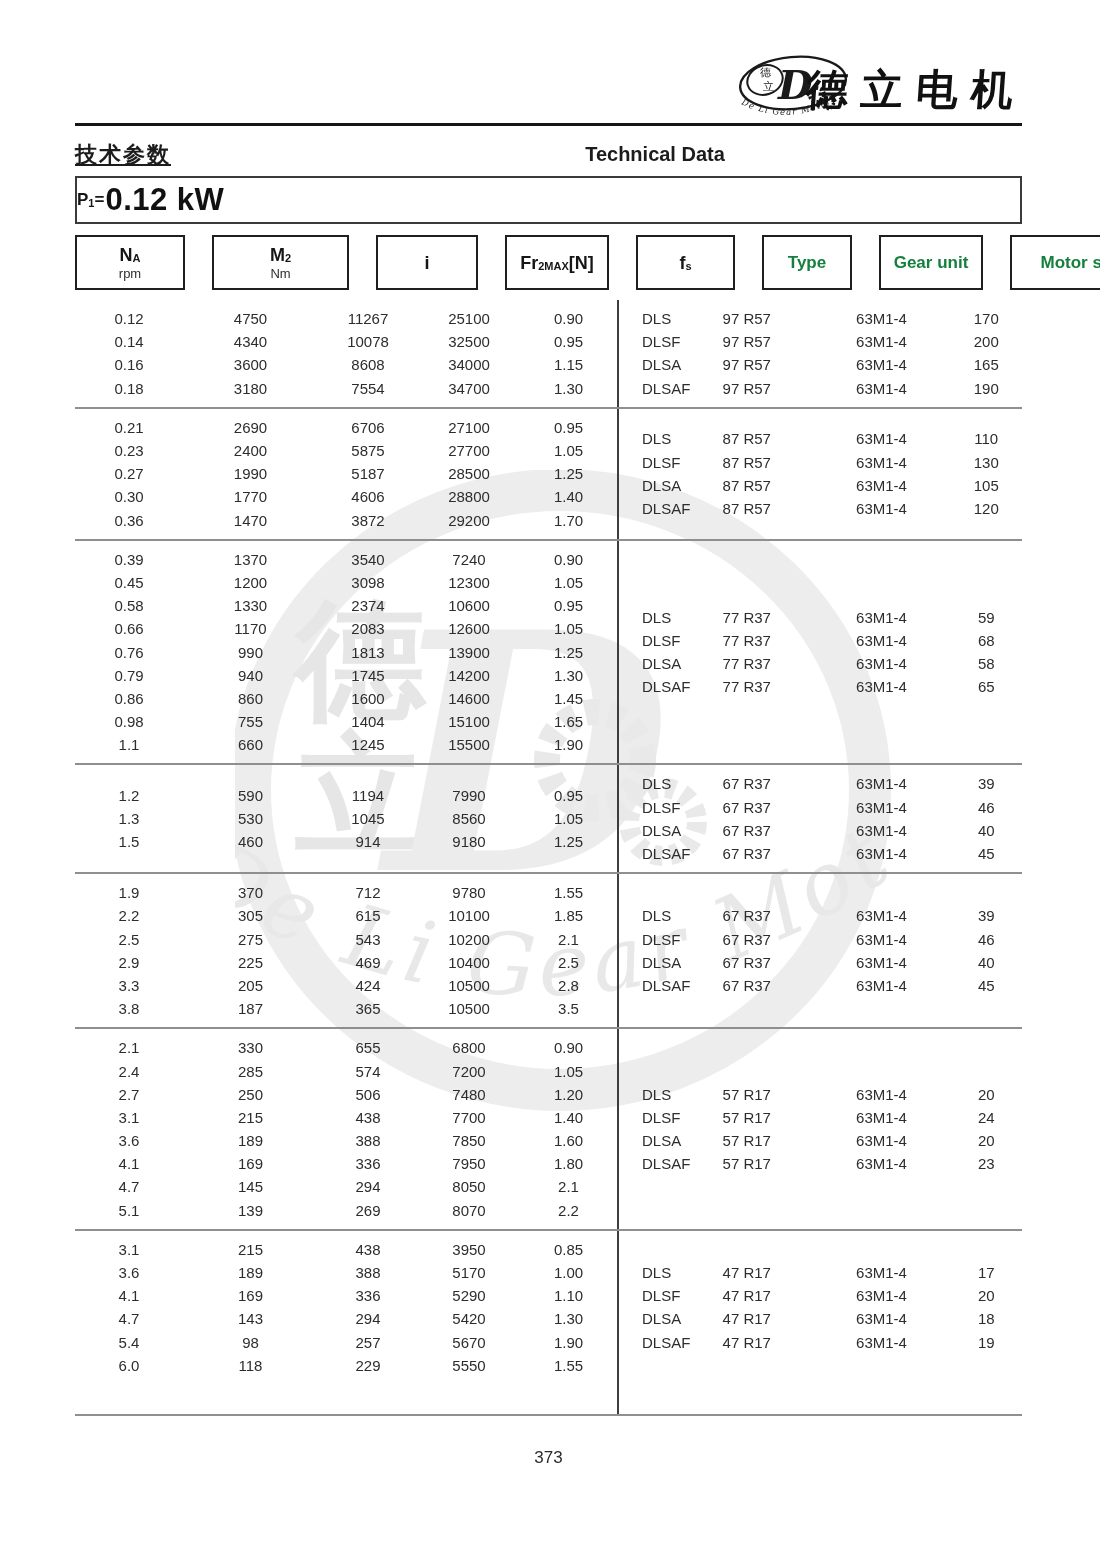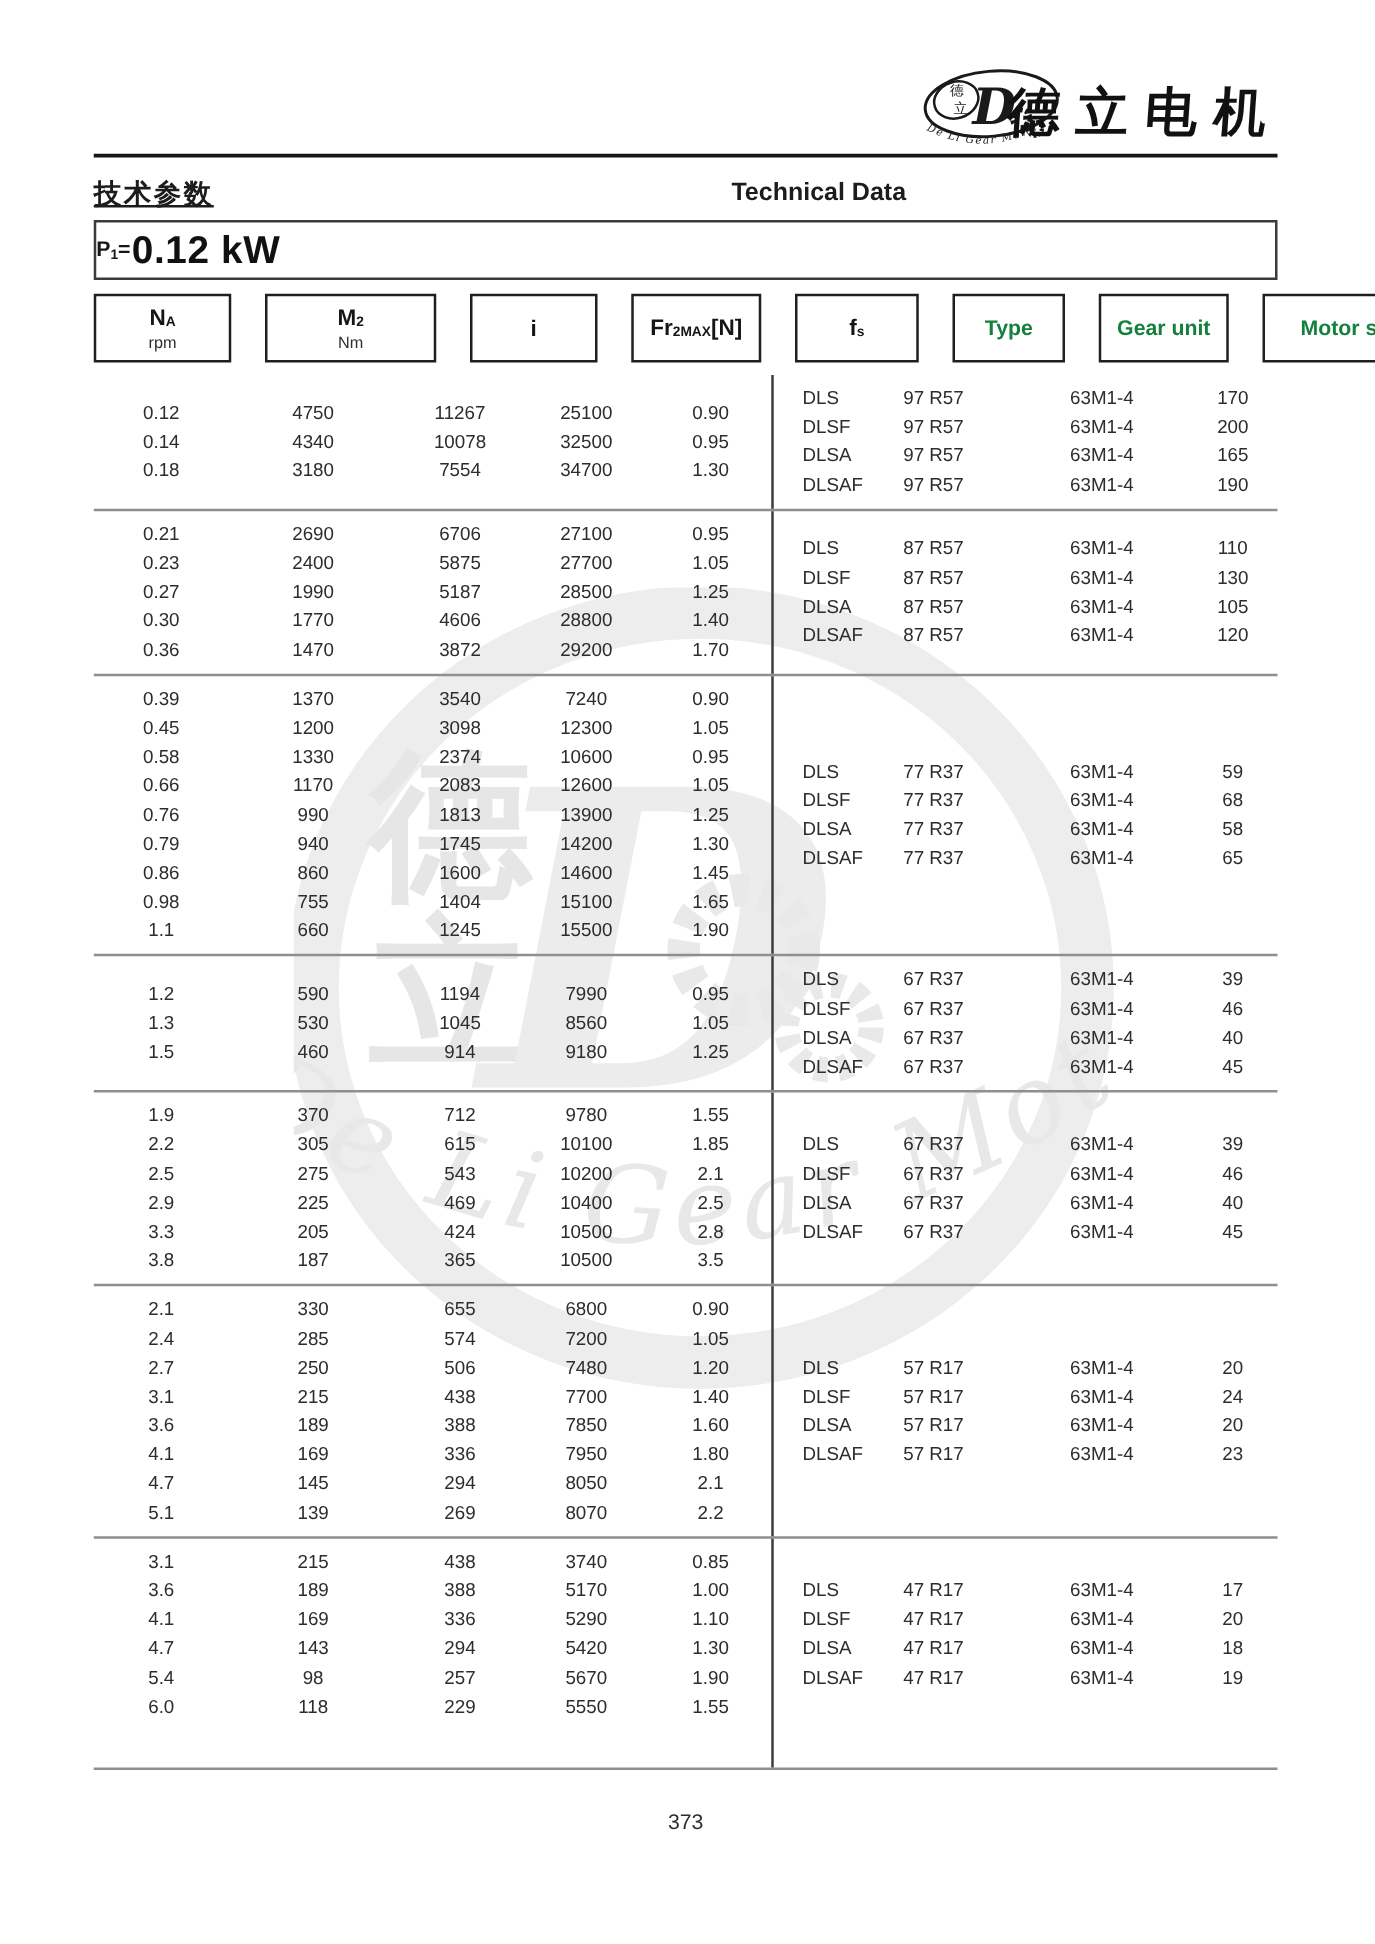--- a/index.html
+++ b/index.html
@@ -152,20 +152,27 @@
             <div class="lcell lc4">0.90</div>
           </div>
           <div class="lrow">
             <div class="lcell lc0">0.14</div>
             <div class="lcell lc1">4340</div>
             <div class="lcell lc2">10078</div>
             <div class="lcell lc3">32500</div>
             <div class="lcell lc4">0.95</div>
           </div>
           <div class="lrow">
+            <div class="lcell lc0">0.16</div>
+            <div class="lcell lc1">3600</div>
+            <div class="lcell lc2">8608</div>
+            <div class="lcell lc3">34000</div>
+            <div class="lcell lc4">1.15</div>
+          </div>
+          <div class="lrow">
             <div class="lcell lc0">0.18</div>
             <div class="lcell lc1">3180</div>
             <div class="lcell lc2">7554</div>
             <div class="lcell lc3">34700</div>
             <div class="lcell lc4">1.30</div>
           </div>
         </div>
         <div class="gright">
           <div class="rrow">
             <div class="rcell rc0">DLS</div>
@@ -559,21 +566,21 @@
             <div class="rcell rc3">23</div>
           </div>
         </div>
       </div>
       <div class="group">
         <div class="gleft">
           <div class="lrow">
             <div class="lcell lc0">3.1</div>
             <div class="lcell lc1">215</div>
             <div class="lcell lc2">438</div>
-            <div class="lcell lc3">3740</div>
+            <div class="lcell lc3">3950</div>
             <div class="lcell lc4">0.85</div>
           </div>
           <div class="lrow">
             <div class="lcell lc0">3.6</div>
             <div class="lcell lc1">189</div>
             <div class="lcell lc2">388</div>
             <div class="lcell lc3">5170</div>
             <div class="lcell lc4">1.00</div>
           </div>
           <div class="lrow">

